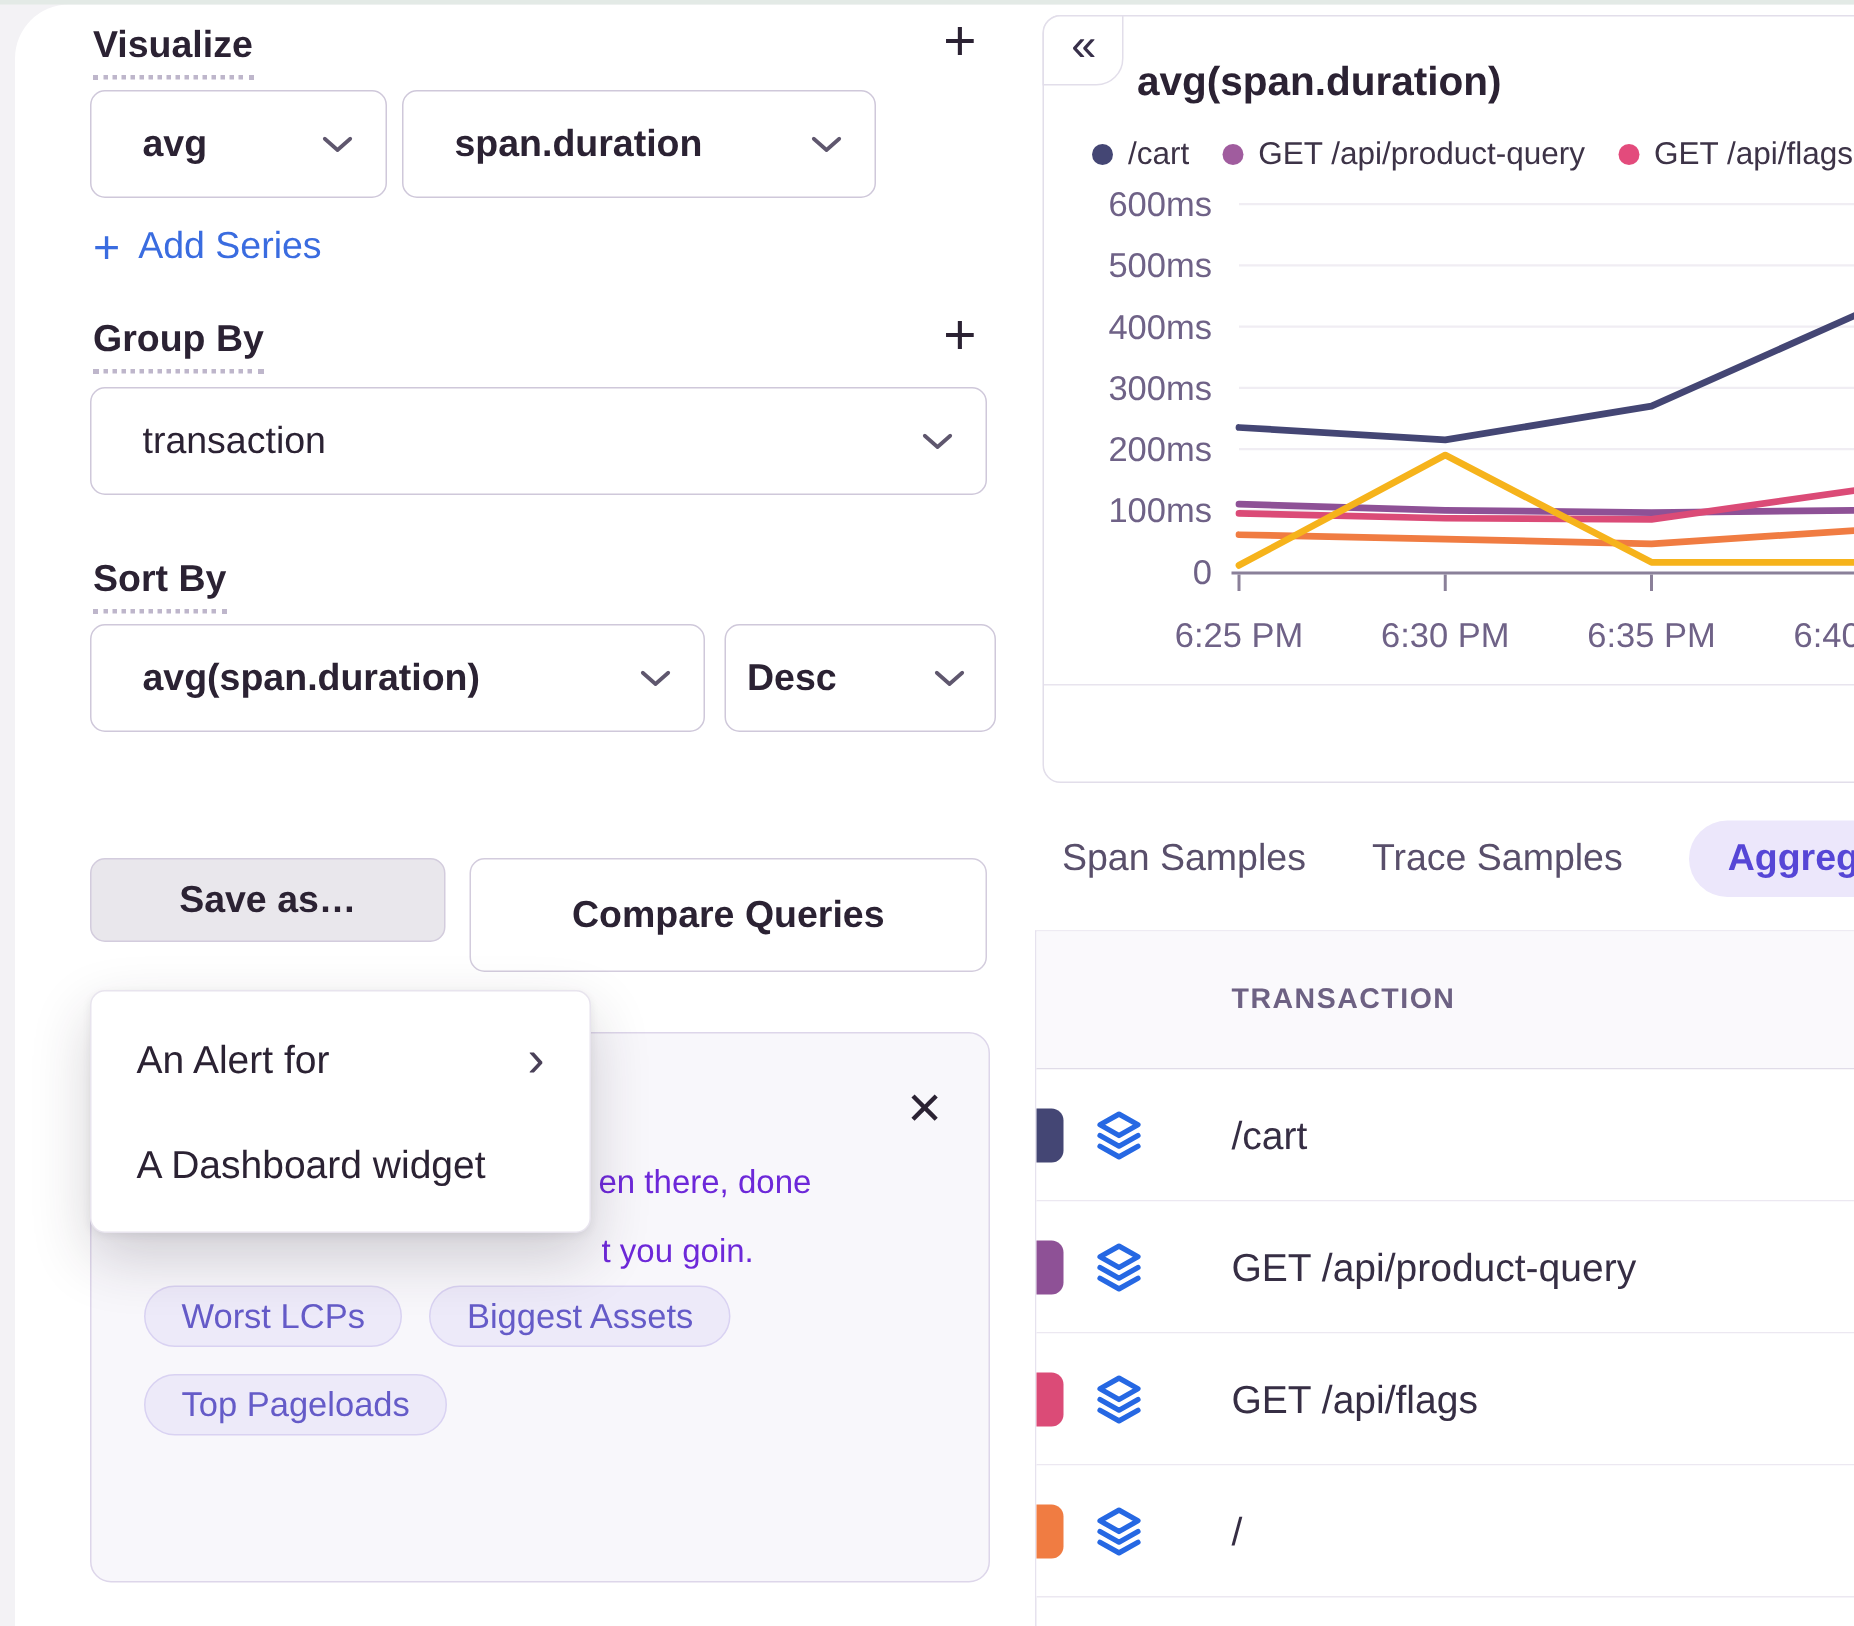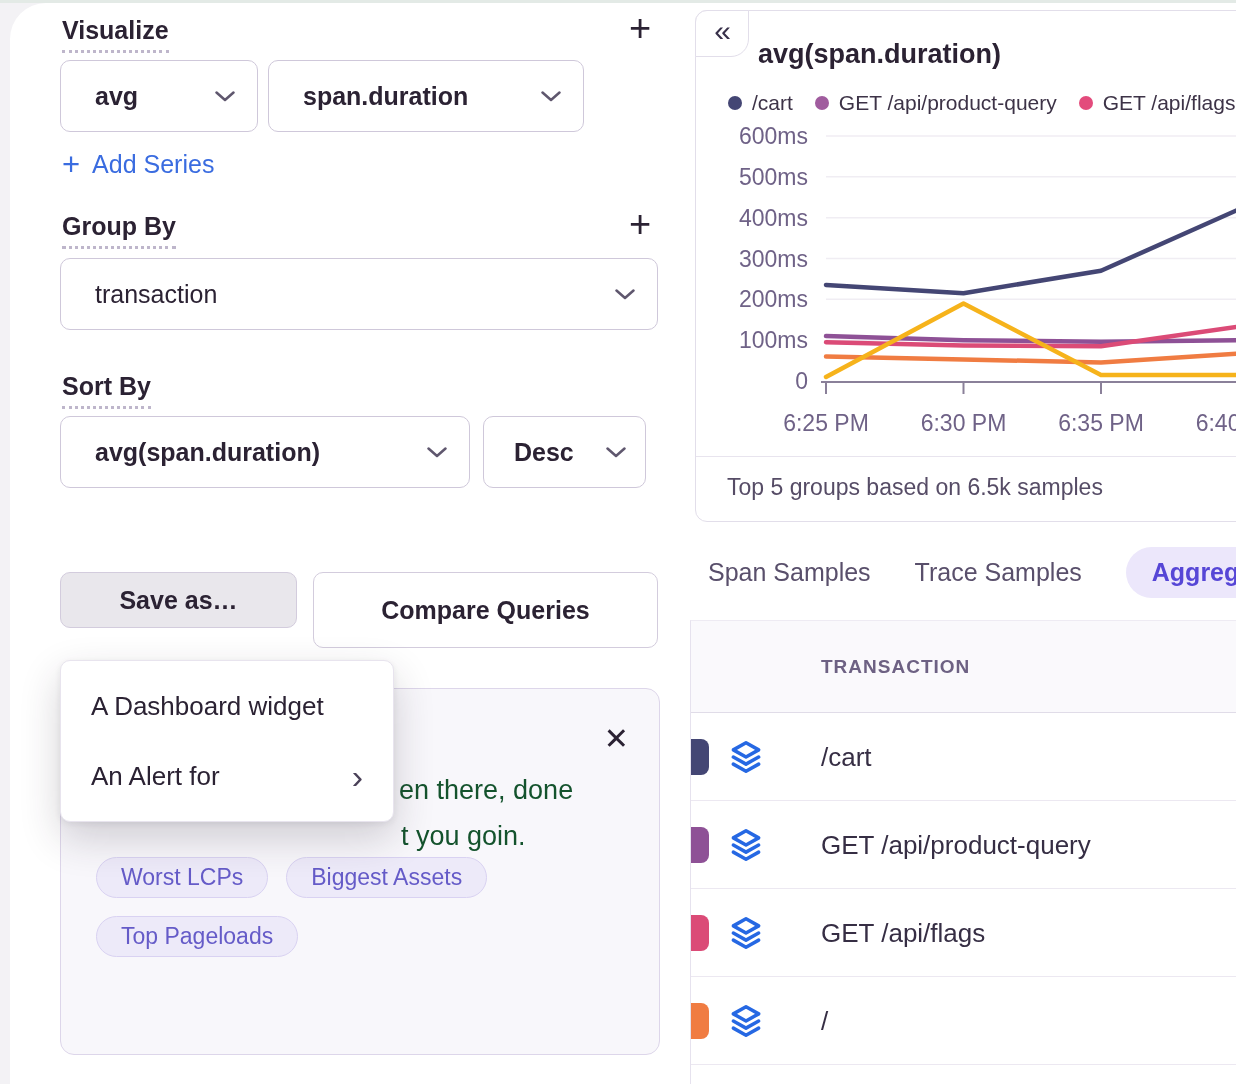--- a/index.html
+++ b/index.html
@@ -35,21 +35,21 @@
     box-shadow:0 16px 40px rgba(43,34,51,.20), 0 2px 6px rgba(43,34,51,.08); }
   .menu-item { display:flex; align-items:center; justify-content:space-between;
     padding:0 20px; height:70px; font-size:26px; color:#2b2233; border-radius:8px; cursor:pointer; }
   .menu-item.active { background:#eceaef; }
   .menu-item .sub-arrow { font-size:34px; color:#4a4158; line-height:30px; }
 
   .info-card { position:absolute; left:60px; top:688px; width:600px; height:367px;
     background:#f8f7fb; border:1.5px solid #ddd6ea; border-radius:14px; z-index:10; }
   .info-close { position:absolute; right:30px; top:32px; font-size:30px; color:#2b2233;
     cursor:pointer; font-weight:400; }
-  .info-frag { position:absolute; font-size:27px; color:#14532d; white-space:nowrap; }
+  .info-frag { position:absolute; font-size:22px; color:#6d28d9; white-space:nowrap; }
   .pill-rows { position:absolute; left:35px; top:168px; width:545px; }
   .pill-row { display:flex; gap:18px; margin-bottom:18px; }
   .pill { padding:6px 24px; background:#edeaf9; border:1.5px solid #d9d2f2; border-radius:999px;
     color:#655bc8; font-size:23px; white-space:nowrap; cursor:pointer; }
 
   
   .chart-card { position:absolute; left:695px; top:10px; width:560px; height:512px;
     background:#fff; border:1.5px solid #e2deea; border-radius:12px; z-index:5; }
   .collapse-tab { position:absolute; left:-1.5px; top:-1.5px; width:54px; height:47px;
     background:#fff; border:1.5px solid #e2deea; border-radius:12px 0 18px 0;
@@ -119,21 +119,21 @@
 </div>
 
 <div class="section-title" style="left:62px; top:372px;">Sort By</div>
 
 <div class="select bold" style="left:60px; top:416px; width:410px; height:72px;">
   <span>avg(span.duration)</span>
   <svg class="chev" width="20" height="11" viewBox="0 0 20 11">
       <polyline points="1.5,1.5 10,9 18.5,1.5" fill="none" stroke="#5f576e" stroke-width="2.5" stroke-linecap="round" stroke-linejoin="round"></polyline>
     </svg>
 </div>
-<div class="select bold" style="left:483px; top:416px; width:163px; height:72px; padding:0 20px 0 30px;">
+<div class="select bold" style="left:483px; top:416px; width:181px; height:72px; padding:0 20px 0 14px;">
   <span>Desc</span>
   <svg class="chev" width="20" height="11" viewBox="0 0 20 11">
       <polyline points="1.5,1.5 10,9 18.5,1.5" fill="none" stroke="#5f576e" stroke-width="2.5" stroke-linecap="round" stroke-linejoin="round"></polyline>
     </svg>
 </div>
 
 <div class="btn gray" style="left:60px; top:572px; width:237px; height:56px;">Save as…</div>
 <div class="btn" style="left:313px; top:572px; width:345px; height:76px;">Compare Queries</div>
 
 <div class="info-card">
@@ -146,25 +146,25 @@
         <div class="pill">Biggest Assets</div>
       </div>
       <div class="pill-row">
         <div class="pill">Top Pageloads</div>
       </div>
     </div>
 </div>
 
 <div class="menu" id="save-menu">
     <div class="menu-item">
-      <span>A Dashboard widget</span>
-    </div>
-    <div class="menu-item">
       <span>An Alert for</span>
       <span class="sub-arrow">›</span>
+    </div>
+    <div class="menu-item">
+      <span>A Dashboard widget</span>
     </div>
   </div>
 
 <div class="chart-card">
   <div class="collapse-tab">
     <span>«</span>
   </div>
   <div class="chart-title">avg(span.duration)</div>
   <div class="legend" id="legend">
       <span class="legend-item">
@@ -203,21 +203,20 @@
       <text x="405" y="312" text-anchor="middle" font-size="23" fill="#6f6287">6:35 PM</text>
       <line x1="542.5" y1="264" x2="542.5" y2="275" stroke="#8a8099" stroke-width="2"></line>
       <text x="542.5" y="312" text-anchor="middle" font-size="23" fill="#6f6287">6:40 PM</text>
       <polyline points="130.0,217.1 267.5,221.2 405.0,222.8 542.5,221.2 560.0,221.0" fill="none" stroke="#8e5196" stroke-width="4.5" stroke-linejoin="round" stroke-linecap="round"></polyline>
       <polyline points="130.0,237.5 267.5,240.4 405.0,243.6 542.5,234.6 560.0,233.5" fill="none" stroke="#f07c42" stroke-width="4.5" stroke-linejoin="round" stroke-linecap="round"></polyline>
       <polyline points="130.0,223.2 267.5,226.5 405.0,227.3 542.5,207.7 560.0,205.2" fill="none" stroke="#db4b77" stroke-width="4.5" stroke-linejoin="round" stroke-linecap="round"></polyline>
       <polyline points="130.0,257.9 267.5,184.4 405.0,255.9 542.5,255.9 560.0,255.9" fill="none" stroke="#f6b31b" stroke-width="4.5" stroke-linejoin="round" stroke-linecap="round"></polyline>
       <polyline points="130.0,166.0 267.5,174.2 405.0,151.8 542.5,90.5 560.0,82.7" fill="none" stroke="#444674" stroke-width="4.5" stroke-linejoin="round" stroke-linecap="round"></polyline>
     </svg>
   <div class="chart-footer-sep"></div>
-  <div class="chart-footer">Top 5 groups based on 6.5k samples</div>
 </div>
 
 <div class="tabs" id="tabs">
     <div class="tab">Span Samples</div>
     <div class="tab">Trace Samples</div>
     <div class="tab active">Aggregates</div>
   </div>
 
 <div class="table">
   <div class="thead">

